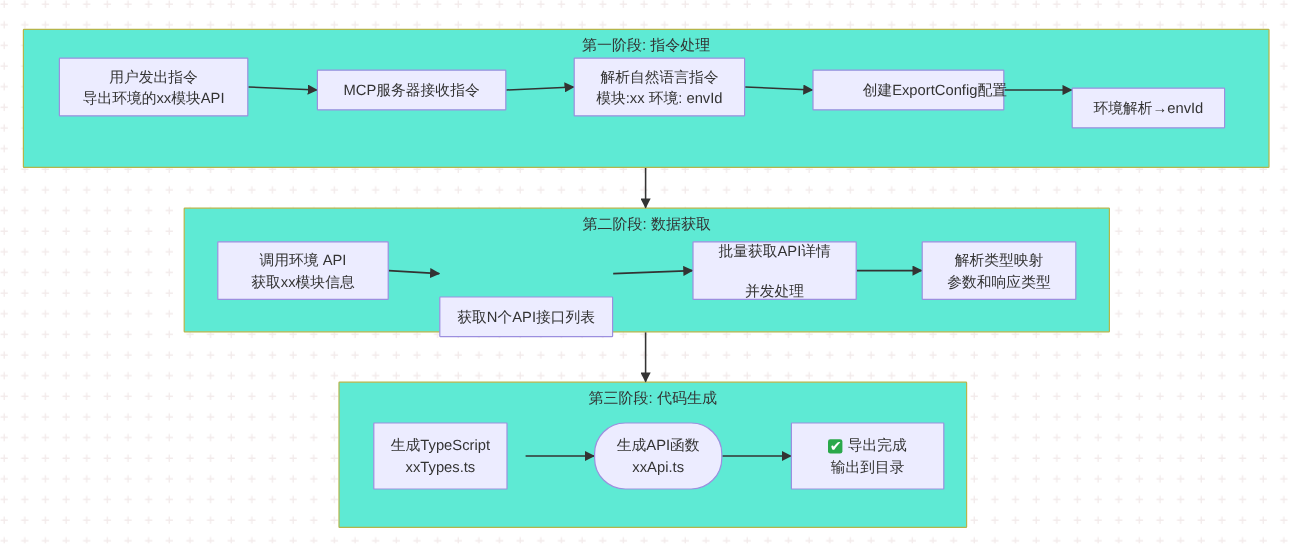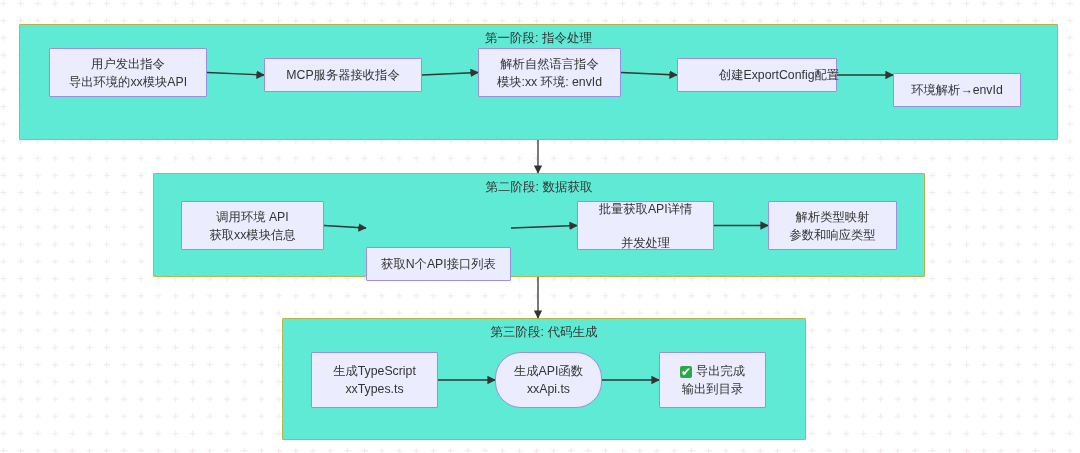--- a/index.html
+++ b/index.html
@@ -152,29 +152,29 @@
         <div class="line">批量获取API详情</div>
         <div class="line">并发处理</div>
       </div>
       <div class="node" style="left: 768px; top: 201px; width: 129px; height: 49px;">
         <div class="line">解析类型映射</div>
         <div class="line">参数和响应类型</div>
       </div>
       <div class="phase" style="left: 282px; top: 318px; width: 524px; height: 122px;">
         <div class="phase-title">第三阶段: 代码生成</div>
       </div>
-      <div class="node" style="left: 311px; top: 352px; width: 127px; height: 56px;">
+      <div class="node" style="left: 311px; top: 352px; width: 112px; height: 56px;">
         <div class="line">生成TypeScript</div>
         <div class="line">xxTypes.ts</div>
       </div>
       <div class="node" style="left: 495px; top: 352px; width: 107px; height: 56px; border-radius: 26px;">
         <div class="line">生成API函数</div>
         <div class="line">xxApi.ts</div>
       </div>
-      <div class="node" style="left: 659px; top: 352px; width: 107px; height: 56px;">
+      <div class="node" style="left: 659px; top: 352px; width: 128px; height: 56px;">
         <div class="line"><span class="check">✔</span><span>导出完成</span></div>
         <div class="line">输出到目录</div>
       </div>
     </div>
 
   <svg class="edges" width="1080" height="453" aria-hidden="true">
     <defs>
       <marker id="arrow" viewBox="0 0 10 10" refX="9" refY="5" markerWidth="6.5" markerHeight="6.5" orient="auto-start-reverse">
         <path d="M 0 0 L 10 5 L 0 10 z" fill="#333333"></path>
       </marker>

